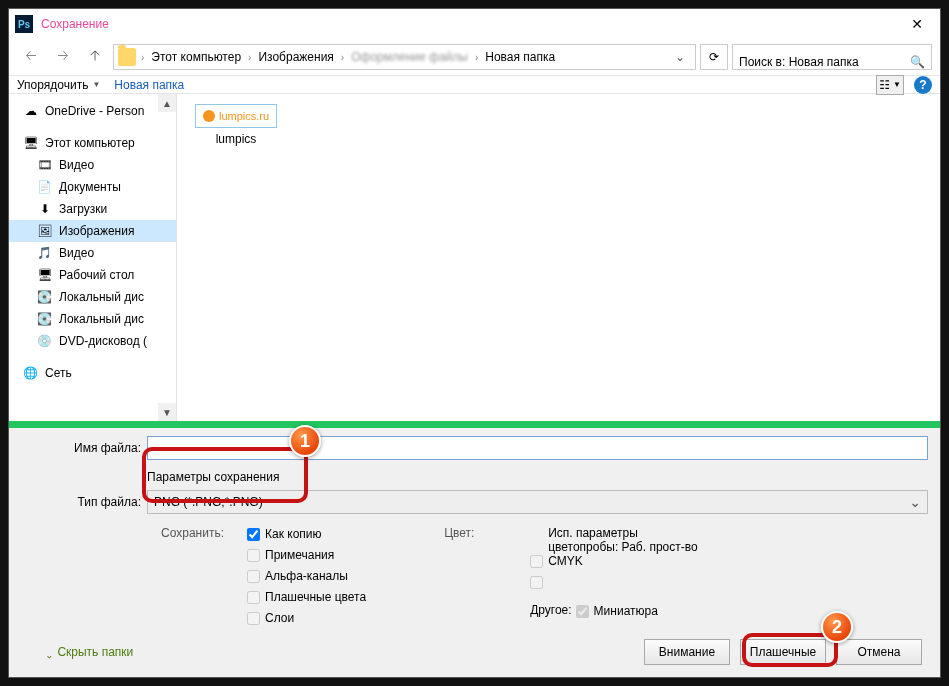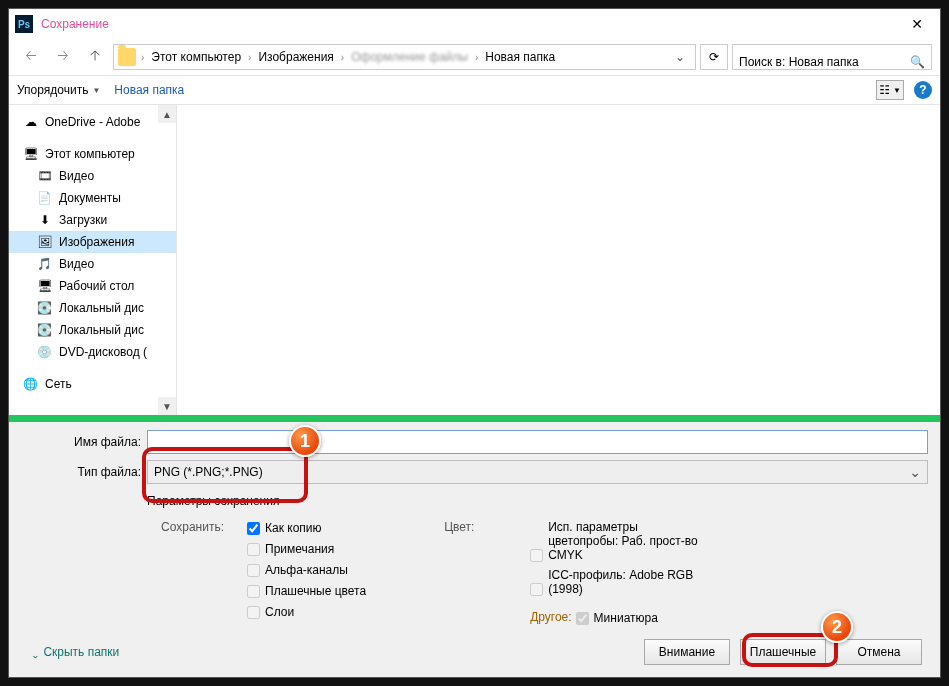--- a/index.html
+++ b/index.html
@@ -15,21 +15,21 @@
 .path{flex:1;height:26px;border:1px solid #ccc;display:flex;align-items:center;padding:0 4px;gap:2px;background:#fff}
 .folder-ic{width:18px;height:18px;background:#ffd768;border-radius:2px;display:inline-block;position:relative}
 .folder-ic:before{content:"";position:absolute;top:-3px;left:0;width:8px;height:3px;background:#ffd768;border-radius:2px 2px 0 0}
 .crumb{padding:0 2px}
 .crumb-arr{color:#888;padding:0 3px;font-size:10px}
 .blur{color:#999;filter:blur(1.5px)}
 .path-drop{margin-left:auto;color:#555;padding:0 6px}
 .refresh{width:28px;height:26px;border:1px solid #ccc;display:flex;align-items:center;justify-content:center}
 .search{width:200px;height:26px;border:1px solid #ccc;display:flex;align-items:flex-end;padding:0 6px;color:#888}
 .search span:first-child{flex:1}
-.toolbar{height:30px;border-top:1px solid #e5e5e5;border-bottom:1px solid #e5e5e5;background:#fff;display:flex;align-items:center;padding:0 8px;gap:14px}
+.toolbar{height:19px;border-top:1px solid #e5e5e5;border-bottom:1px solid #e5e5e5;background:#fff;display:flex;align-items:center;padding:0 8px;gap:14px}
 .tool{color:#195bbf;display:flex;align-items:center;gap:4px}
 .tool .tri{font-size:8px;color:#555}
 .tool-right{margin-left:auto;display:flex;align-items:center;gap:10px}
 .view-ic{width:28px;height:20px;border:1px solid #aaa;background:#f0f0f0;display:flex;align-items:center;justify-content:center}
 .help-ic{width:18px;height:18px;border-radius:50%;background:#1979ca;color:#fff;display:flex;align-items:center;justify-content:center;font-weight:bold;font-size:12px}
 .body{flex:1;display:flex;min-height:0}
 .tree{width:168px;border-right:1px solid #e5e5e5;padding:6px 0;overflow:hidden;position:relative}
 .tree-item{height:22px;display:flex;align-items:center;padding-left:14px;gap:6px;white-space:nowrap}
 .tree-item.ind{padding-left:28px}
 .tree-item.sel{background:#cce8ff}
@@ -49,21 +49,21 @@
 .redbox{position:absolute;border:4px solid #c51212;border-radius:10px;pointer-events:none}
 .badge{position:absolute;width:32px;height:32px;border-radius:50%;background:radial-gradient(circle at 35% 30%,#ff9a4a,#e8460a 70%);border:2px solid #fff;color:#fff;font-weight:bold;font-size:18px;display:flex;align-items:center;justify-content:center;box-shadow:0 1px 4px rgba(0,0,0,.4);pointer-events:none}
 .opts{display:flex;padding:6px 0 0 140px;gap:8px}
 .o-col{display:flex;flex-direction:column;gap:6px;font-size:12px}
 .o-lbl{width:82px;text-align:left;color:#555;padding-right:6px}
 .chk{display:flex;align-items:flex-end;gap:5px;color:#888}
 .chk input{margin-top:2px}
 .chk.on{color:#1060c9}
 .btnrow{display:flex;justify-content:flex-end;align-items:center;gap:10px;padding:8px 6px 0;position:relative}
 .btn{min-width:86px;height:26px;border:1px solid #a8a8a8;background:linear-gradient(#fcfcfc,#e6e6e6);display:flex;align-items:center;justify-content:center}
-.hide-f{position:absolute;left:10px;display:flex;align-items:center;gap:4px;color:#0f766e}
+.hide-f{position:absolute;left:24px;display:flex;align-items:center;gap:4px;color:#4d7c0f}
 .hide-f:before{content:"⌃";font-size:10px;transform:rotate(180deg) translateY(-2px);display:inline-block}
 .scroll-arr{position:absolute;right:0;width:18px;height:18px;background:#f0f0f0;display:flex;align-items:center;justify-content:center;font-size:10px;color:#555}
 </style>
 </head>
 <body>
 
 <div class="dialog">
 
   <div class="titlebar">
     <span class="ps-icon">Ps</span>
@@ -105,21 +105,21 @@
       <div class="help-ic">?</div>
     </div>
   </div>
 
   <div class="body">
     <div class="tree" id="tree">
       <div class="scroll-arr" style="top:0">▲</div>
       <div class="scroll-arr" style="bottom:0">▼</div>
     <div class="tree-item ">
           <span class="tic">☁</span>
-          <span>OneDrive - Adobe</span>
+          <span>OneDrive - Person</span>
         </div>
         <div style="height: 10px;"></div>
         <div class="tree-item ">
           <span class="tic">🖥</span>
           <span>Этот компьютер</span>
         </div>
         <div class="tree-item ind">
           <span class="tic">🎞</span>
           <span>Видео</span>
         </div>
@@ -154,38 +154,47 @@
         <div class="tree-item ind">
           <span class="tic">💿</span>
           <span>DVD-дисковод (</span>
         </div>
         <div style="height: 10px;"></div>
         <div class="tree-item ">
           <span class="tic">🌐</span>
           <span>Сеть</span>
         </div>
       </div>
+    <div class="content">
+      <div class="file">
+        <div class="thumb">
+            <span class="dot"></span>
+            <span class="thumb-txt">lumpics.ru</span>
+          </div>
+        <div>lumpics</div>
+      </div>
+    </div>
   </div>
 
   <div class="bottom">
     <div class="row">
       <div class="lbl">Имя файла:</div>
       <div class="field"><input class="txtin" value="" style=""></div>
+    </div>
+    <div class="row" style="margin-top:4px">
+      <div class="lbl"></div>
+      <div>Параметры сохранения</div>
     </div>
     <div class="row">
       <div class="lbl">Тип файла:</div>
       <div class="field">
           <div class="combo">
             <span>PNG (*.PNG;*.PNG)</span>
           </div>
         </div>
-    </div>
-    <div class="row" style="margin-top:4px">
-      <div class="lbl"></div>
-      <div>Параметры сохранения</div>
     </div>
 
     <div class="opts">
       <div style="display:flex;gap:4px">
         <div class="o-lbl">Сохранить:</div>
         <div class="o-col">
           <label class="chk on">
               <input type="checkbox" checked="" style="">
               <span>Как копию</span>
             </label>
@@ -209,24 +218,23 @@
       </div>
       <div style="display:flex;gap:4px;margin-left:70px">
         <div class="o-lbl">Цвет:</div>
         <div class="o-col" style="width:170px">
           <label class="chk">
               <input type="checkbox" disabled="" style="">
               <span>Исп. параметры цветопробы:  Раб. прост-во CMYK</span>
             </label>
           <label class="chk">
               <input type="checkbox" disabled="" style="">
-              <span>ICC-профиль:  Adobe RGB (1998)</span>
             </label>
           <div style="display:flex;gap:4px;margin-top:8px">
-            <div style="text-align:left;color:#a16207">Другое:</div>
+            <div style="text-align:left;color:#000000">Другое:</div>
             <label class="chk" style="color:#888">
                 <input type="checkbox" checked="" disabled="" style="">
                 <span>Миниатюра</span>
               </label>
           </div>
         </div>
       </div>
     </div>
 
     <div class="btnrow">

